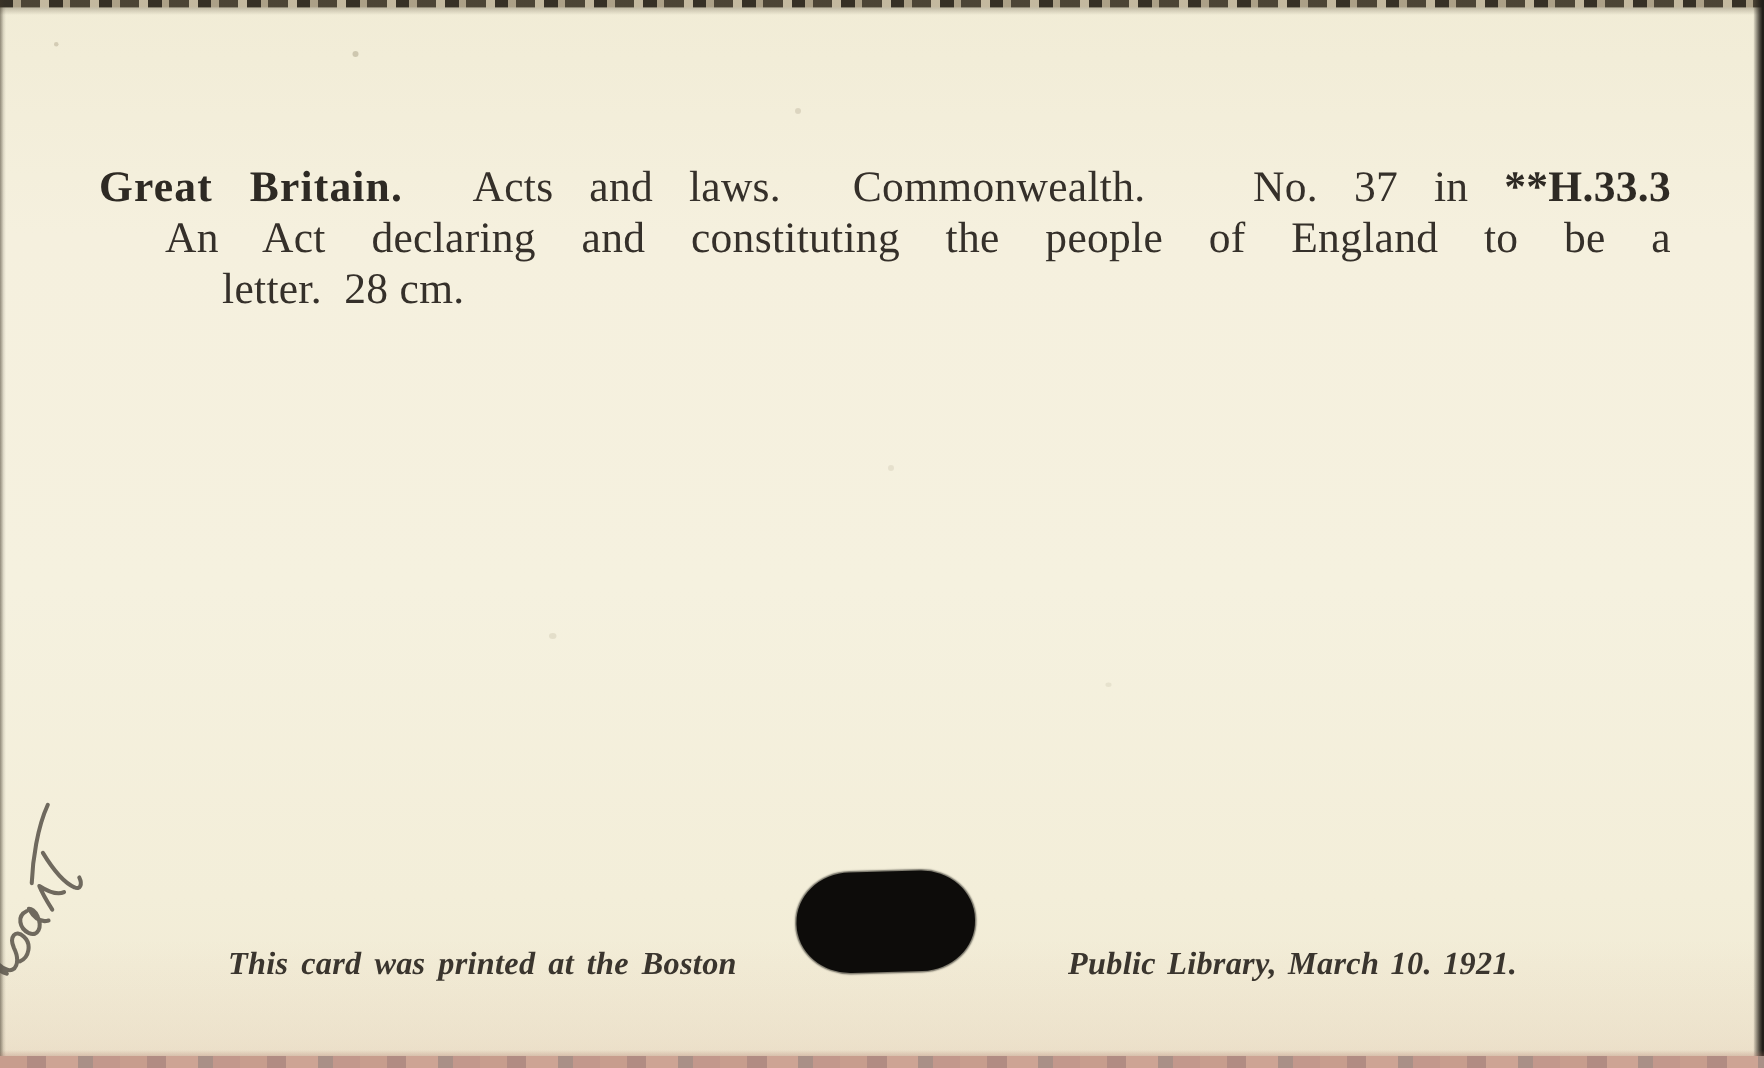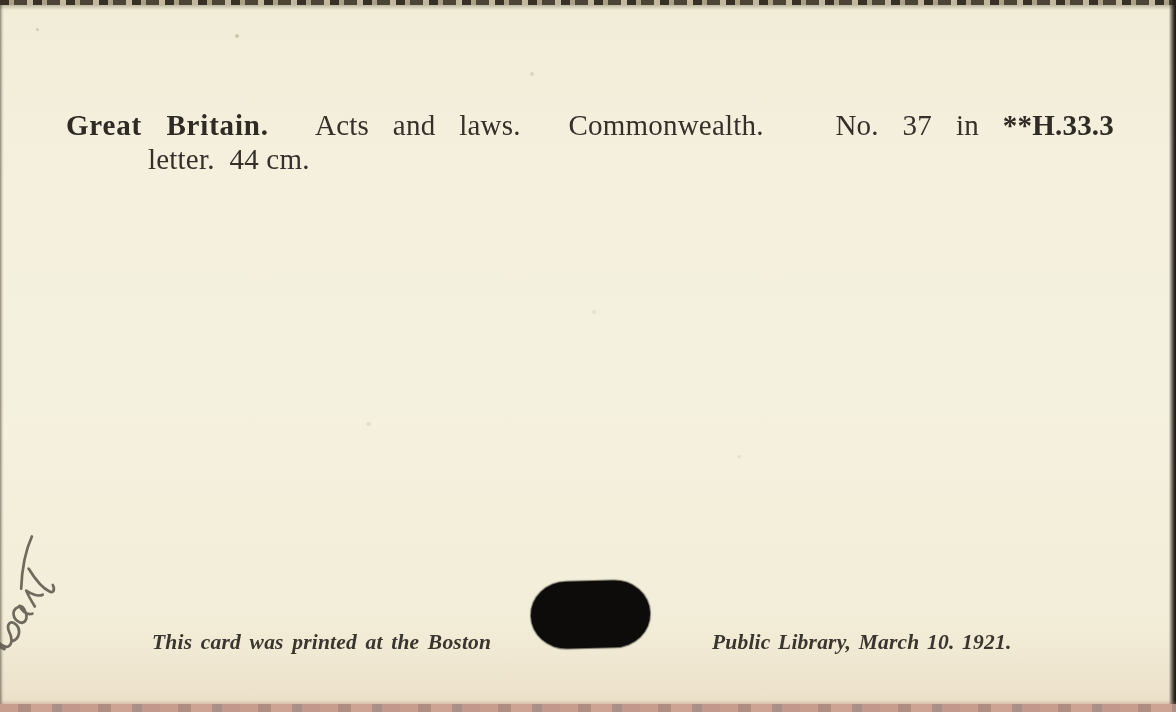--- a/index.html
+++ b/index.html
@@ -116,21 +116,22 @@
 
   <div class="speck s1"></div>
   <div class="speck s2"></div>
   <div class="speck s3"></div>
   <div class="speck s4"></div>
   <div class="speck s5"></div>
   <div class="speck s6"></div>
 
   <div class="body-text">
     <div class="line l1 just"><span class="bold heading">Great Britain.</span><span>  Acts and laws.  Commonwealth.   No. 37 in </span><span class="bold">**H.33.3</span></div>
-    <div class="line l5">letter.  44 cm.</div>
+    <div class="line l2 just">An Act declaring and constituting the people of England to be a</div>
+    <div class="line l5">letter.  28 cm.</div>
   </div>
 
   <svg class="handwriting" viewBox="0 0 134 74" role="img" aria-label="Bart">
     <path d="M 10 58 C 4 42, 6 14, 18 8 C 27 4, 28 16, 20 28 C 13 38, 9 48, 12 56 C 14 62, 22 60, 26 50 C 29 43, 36 42, 36 50 C 36 57, 28 62, 22 59"></path>
     <path d="M 50 40 C 43 37, 38 44, 40 51 C 42 57, 49 55, 52 48 C 54 44, 53 41, 52 40 C 50 46, 50 52, 55 55"></path>
     <path d="M 62 52 C 64 45, 66 39, 68 35 C 69 41, 71 48, 76 50"></path>
     <path d="M 86 22 C 83 32, 80 44, 83 53 C 84 57, 88 56, 90 51"></path>
     <path d="M 66 30 C 78 20, 96 8, 112 3"></path>
   </svg>
 

